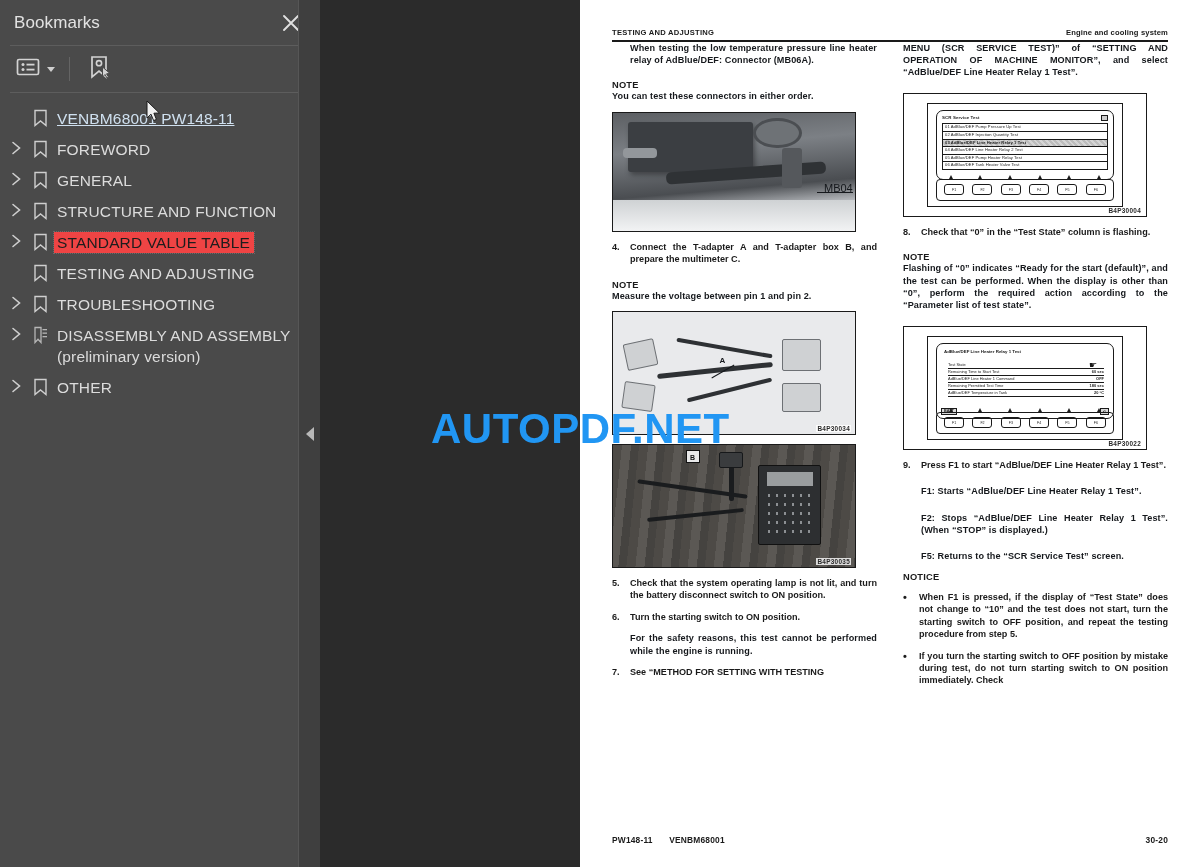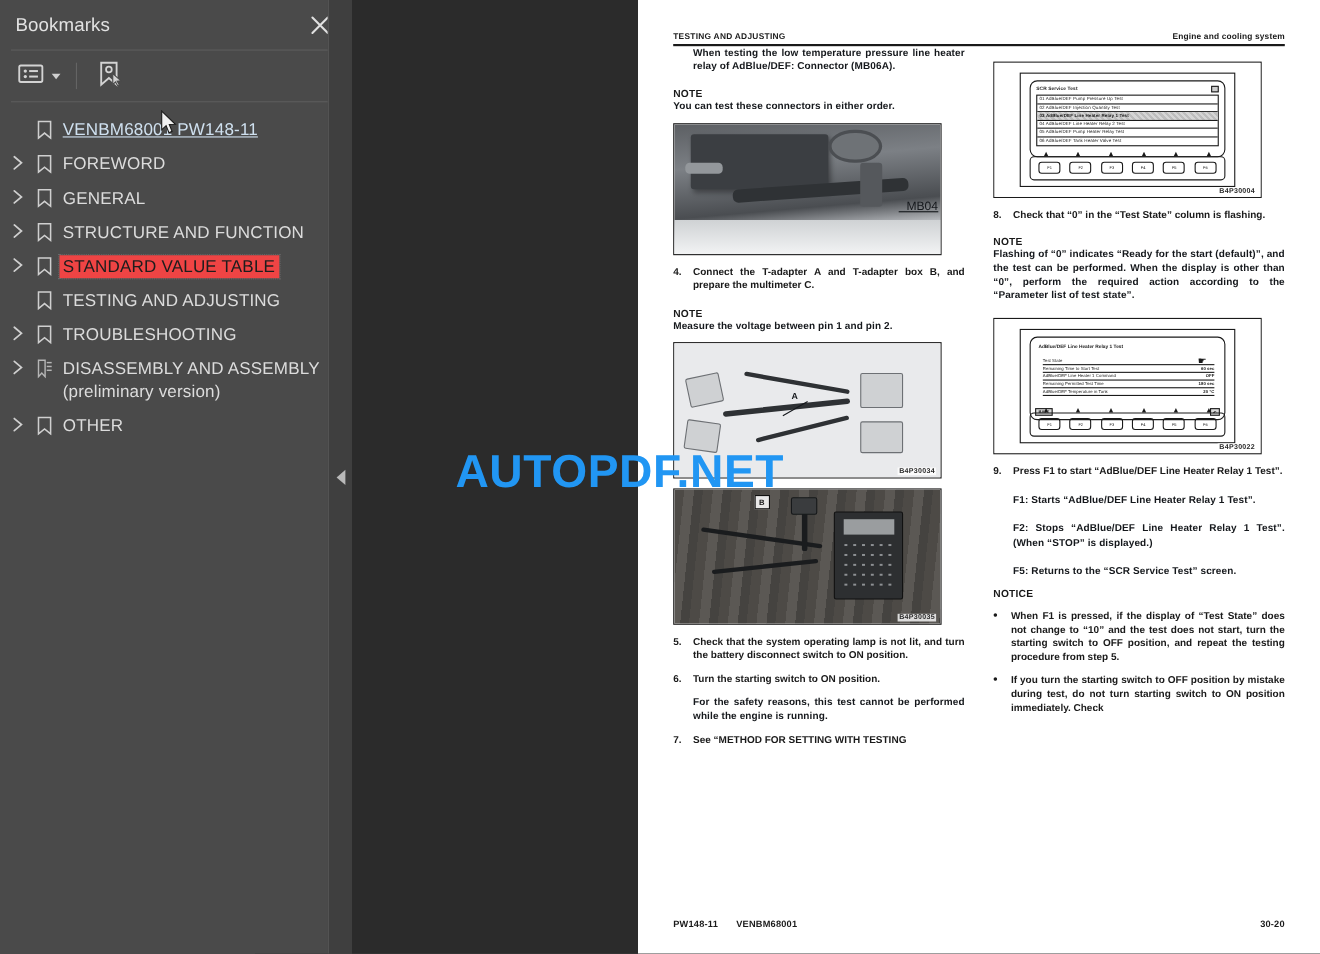--- a/index.html
+++ b/index.html
@@ -186,21 +186,21 @@
   
   .pg-foot {
     position: absolute; left: 32px; right: 32px; bottom: 22px;
     display: flex; justify-content: space-between;
     font-size: 8.4px; font-weight: bold; letter-spacing: .2px;
   }
   .pg-foot .left span { margin-right: 14px; }
 
   
   .watermark {
-    position: absolute; left: 414px; top: 405px;
+    position: absolute; left: 431px; top: 405px;
     font-size: 42px; font-weight: bold; color: #2196f3;
     letter-spacing: .5px; z-index: 40; pointer-events: none;
     font-family: "Liberation Sans", sans-serif;
   }
 
   
   .cursor { position: absolute; left: 146px; top: 100px; z-index: 60; }
 </style>
 </head>
 <body>
@@ -470,20 +470,21 @@
           <div class="ptext indent">For the safety reasons, this test cannot be performed while the engine is running.</div>
           <div class="gap-s"></div>
           <div class="numitem">
             <div class="n">7.</div>
             <div class="t">See “METHOD FOR SETTING WITH TESTING</div>
           </div>
         </div>
 
         <div class="col">
 
+          <div class="ptext">MENU (SCR SERVICE TEST)” of “SETTING AND OPERATION OF MACHINE MONITOR”, and select “AdBlue/DEF Line Heater Relay 1 Test”.</div>
           <div class="gap-m"></div>
 
           <div class="figbox" style="width:244px;">
             <div class="mon">
               <div class="mon-frame">
                 <div class="mon-body">
                   <div class="mon-titlebar">
                     <span>SCR Service Test</span>
                     <span class="mon-mini"></span>
                   </div>

